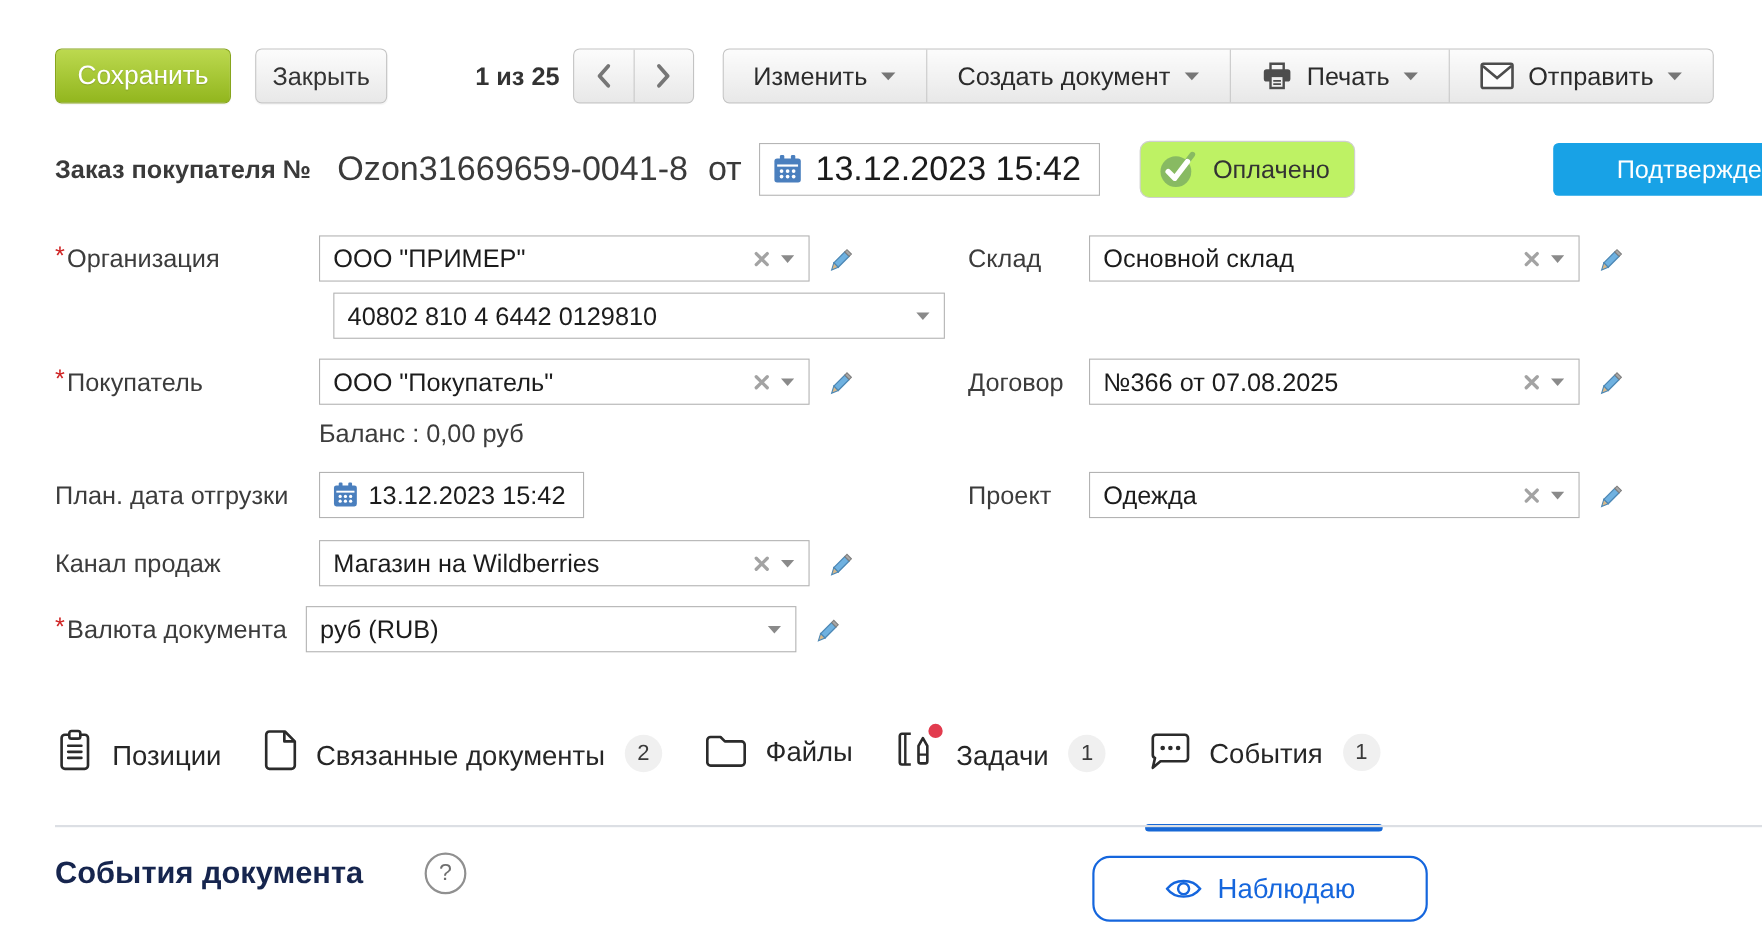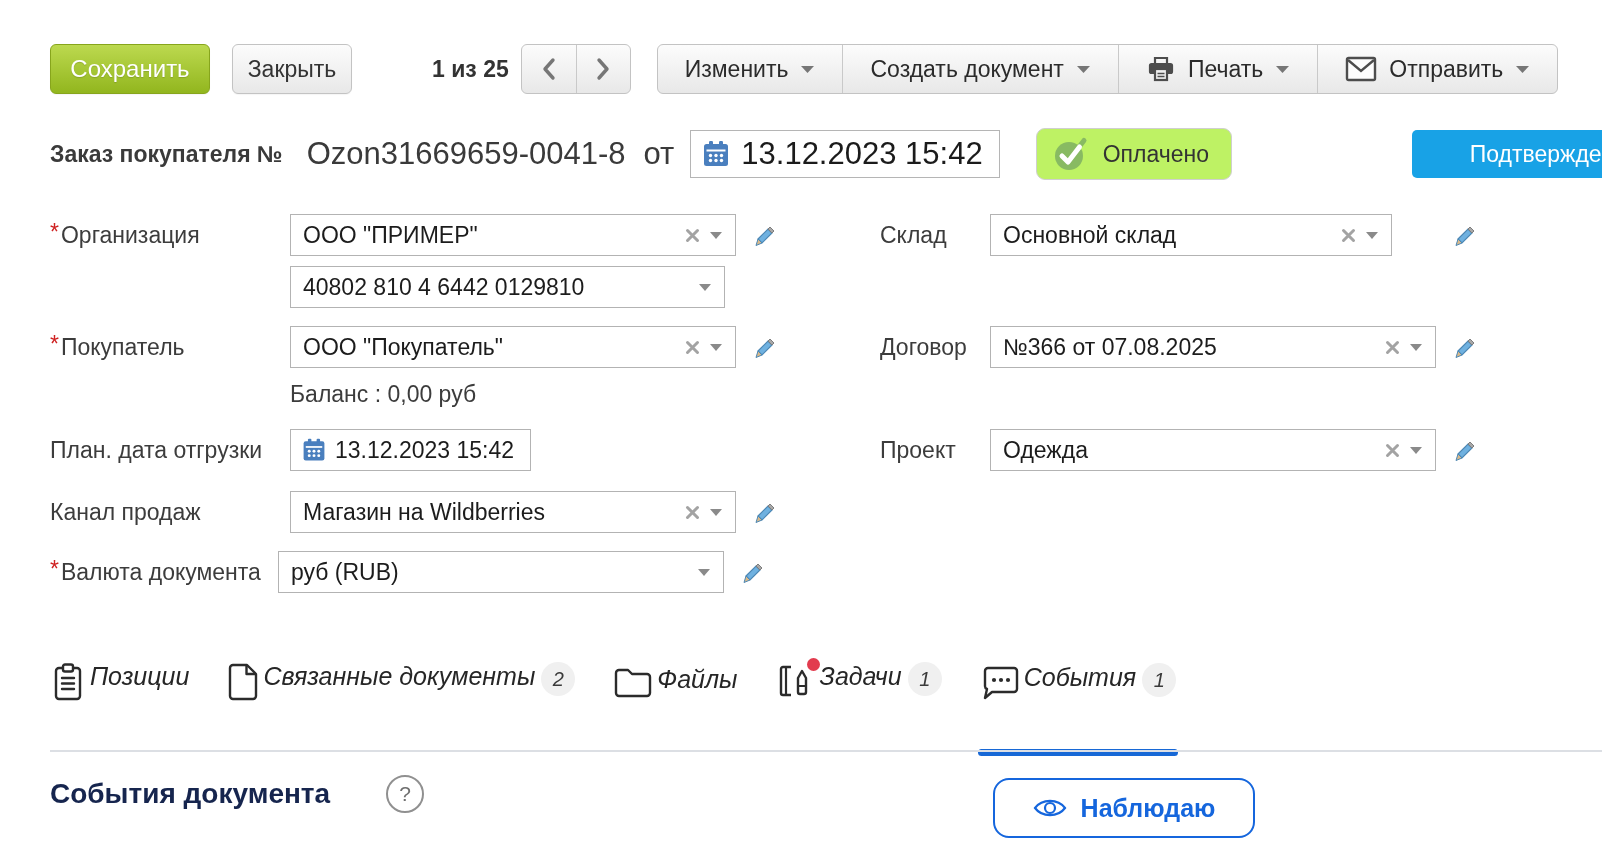--- a/index.html
+++ b/index.html
@@ -62,45 +62,45 @@
     display:flex; align-items:center; gap:9px; padding:0 12px; font-size:23px; color:#1c1c1c;
     cursor:text;
   }
   .input .val { flex:1; white-space:nowrap; overflow:hidden; }
   .x-icon, .dd-caret { flex:0 0 auto; display:flex; align-items:center; cursor:pointer; }
   .plain-text { position:absolute; font-size:23px; color:#3c3c3c; white-space:nowrap; }
   .pencil { position:absolute; width:28px; height:28px; cursor:pointer; }
 
   
   .tabs { position:absolute; left:50px; top:660px; display:flex; align-items:center; height:44px; }
-  .tab { position:relative; display:flex; align-items:flex-start; gap:4px; margin-right:38px; font-size:25px; color:#262626; cursor:pointer; white-space:nowrap;font-style:italic; }
+  .tab { position:relative; display:flex; align-items:flex-end; gap:16px; margin-right:38px; font-size:25px; color:#262626; cursor:pointer; white-space:nowrap; }
   .tab-badge {
     width:34px; height:34px; border-radius:50%; background:#f0f0f0; color:#3a3a3a;
     font-size:20px; display:flex; align-items:center; justify-content:center; margin-left:2px;
   }
   .tab.active::after {
     content:""; position:absolute; left:-2px; right:-2px; top:86px; height:7px;
     background:#1768d6; border-radius:4px;
   }
   .tabs-divider { position:absolute; left:50px; right:0; top:750px; height:2px; background:#dcdfe4; }
   .tab-icon { position:relative; display:flex; }
   .notif-dot { position:absolute; right:-4px; top:-4px; width:13px; height:13px; border-radius:50%; background:#e23b4e; }
 
   
   .section-title { position:absolute; left:50px; top:778px; font-size:28px; font-weight:bold; color:#16254e; white-space:nowrap; }
   .help-circle {
     position:absolute; left:386px; top:775px; width:38px; height:38px; border:2px solid #909090;
     border-radius:50%; color:#6f6f6f; font-size:21px; display:flex; align-items:center; justify-content:center;
     cursor:pointer; background:#fff;
   }
   .watch-btn {
-    position:absolute; left:993px; top:778px; width:262px; height:60px;
+    position:absolute; left:993px; top:778px; width:305px; height:60px;
     border:2px solid #1566dd; border-radius:16px; background:#fff; color:#1566dd;
     display:flex; align-items:center; justify-content:center; gap:14px; font-size:25px;
-    cursor:pointer; font-family:"Liberation Sans","DejaVu Sans",sans-serif;font-weight:bold;
+    cursor:pointer; font-family:"Liberation Sans","DejaVu Sans",sans-serif;
   }
 </style>
 </head>
 <body>
 
 <div class="toolbar">
   <button class="btn btn-save">Сохранить</button>
   <button class="btn btn-close">Закрыть</button>
   <span class="pager-text">1 из 25</span>
   <div class="nav-group">
@@ -198,21 +198,21 @@
         <path d="M1 1 L7 8 L13 1 Z" fill="#8a8a8a"></path>
       </svg>
     </span>
 </div>
 <svg class="pencil" style="left:748px;top:221px" viewBox="0 0 28 28">
   <path d="M10 18 L20 8 L24 12 L14 22 Z" fill="#6fb1e0" stroke="#4c87b4" stroke-width="1.2"></path>
   <path d="M10 18 L8 24.5 L14 22 Z" fill="#d9b98a" stroke="#4c87b4" stroke-width="1"></path>
   <path d="M20 8 L22 6 L26 10 L24 12 Z" fill="#a8a8a8" stroke="#7e7e7e" stroke-width="1"></path>
 </svg>
 
-<div class="input" style="left:290px;top:266px;width:435px">
+<div class="input" style="left:303px;top:266px;width:556px">
   <span class="val">40802 810 4 6442 0129810</span>
   <span class="dd-caret">
       <svg width="14" height="9" viewBox="0 0 14 9">
         <path d="M1 1 L7 8 L13 1 Z" fill="#8a8a8a"></path>
       </svg>
     </span>
 </div>
 
 <div class="fld-label" style="left:50px;top:334px"><span class="star">*</span><span>Покупатель</span></div>
 <div class="input" style="left:290px;top:326px;width:446px">
@@ -283,21 +283,21 @@
       </svg>
     </span>
 </div>
 <svg class="pencil" style="left:736px;top:558px" viewBox="0 0 28 28">
   <path d="M10 18 L20 8 L24 12 L14 22 Z" fill="#6fb1e0" stroke="#4c87b4" stroke-width="1.2"></path>
   <path d="M10 18 L8 24.5 L14 22 Z" fill="#d9b98a" stroke="#4c87b4" stroke-width="1"></path>
   <path d="M20 8 L22 6 L26 10 L24 12 Z" fill="#a8a8a8" stroke="#7e7e7e" stroke-width="1"></path>
 </svg>
 
 <div class="fld-label" style="left:880px;top:222px"><span>Склад</span></div>
-<div class="input" style="left:990px;top:214px;width:402px">
+<div class="input" style="left:990px;top:214px;width:446px">
   <span class="val">Основной склад</span>
   <span class="x-icon">
       <svg width="15" height="15" viewBox="0 0 15 15">
         <path d="M2.5 2.5 L12.5 12.5 M12.5 2.5 L2.5 12.5" stroke="#a3a3a3" stroke-width="3" stroke-linecap="round"></path>
       </svg>
     </span>
   <span class="dd-caret">
       <svg width="14" height="9" viewBox="0 0 14 9">
         <path d="M1 1 L7 8 L13 1 Z" fill="#8a8a8a"></path>
       </svg>

